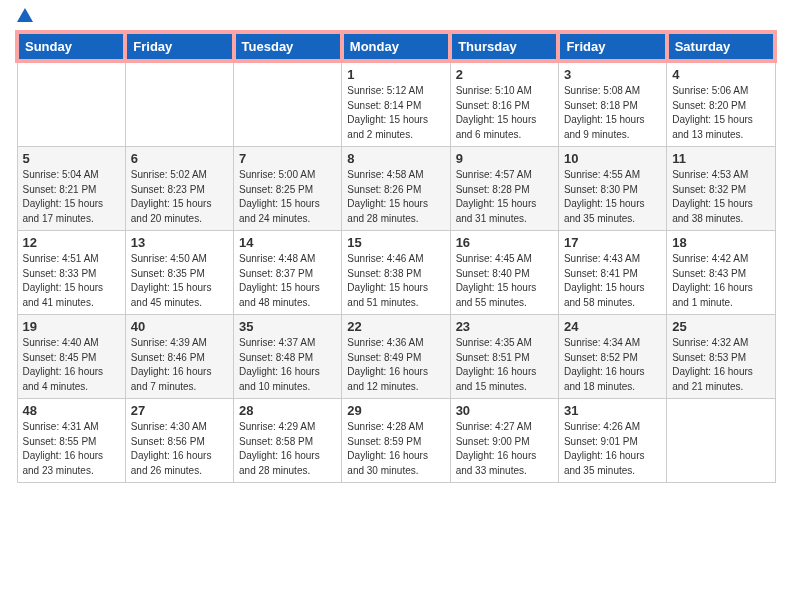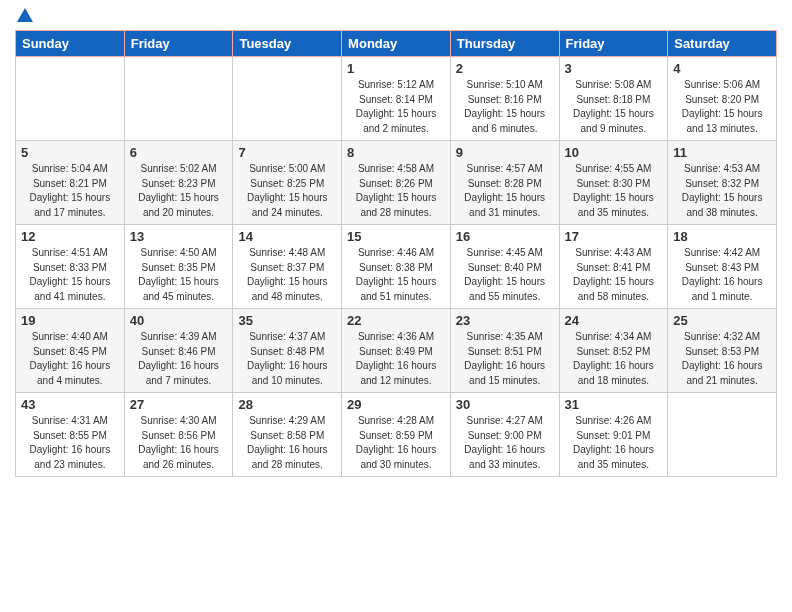--- a/index.html
+++ b/index.html
@@ -66,21 +66,21 @@
       border-collapse: collapse;
       table-layout: fixed;
     }
     .calendar th {
       background-color: #1565c0;
       color: #fff;
       text-align: left;
       padding: 5px 6px;
       font-size: 13px;
       font-weight: bold;
-      border: 1px solid #fca5a5;
+      border: 4px solid #fca5a5;
     }
     .calendar td {
       vertical-align: top;
       padding: 4px 5px;
       border: 1px solid #ccc;
       font-size: 10.5px;
       color: #333;
       height: 78px;
     }
     .calendar tr:nth-child(even) td {
@@ -96,21 +96,20 @@
     .day-number {
       font-size: 13px;
       font-weight: bold;
       display: block;
       margin-bottom: 2px;
     }
     .day-info {
       font-size: 10px;
       line-height: 1.45;
       color: #333;
-      text-align: center;
     }
     .empty-cell {
       background-color: inherit;
     }
   </style>
 </head>
 <body>
 
 <div class="page">
   <div class="header">
@@ -246,21 +245,21 @@
             <span class="day-number">24</span>
             <div class="day-info">Sunrise: 4:34 AM<br>Sunset: 8:52 PM<br>Daylight: 16 hours and 18 minutes.</div>
           </td>
           <td>
             <span class="day-number">25</span>
             <div class="day-info">Sunrise: 4:32 AM<br>Sunset: 8:53 PM<br>Daylight: 16 hours and 21 minutes.</div>
           </td>
         </tr>
         <tr>
           <td>
-            <span class="day-number">43</span>
+            <span class="day-number">48</span>
             <div class="day-info">Sunrise: 4:31 AM<br>Sunset: 8:55 PM<br>Daylight: 16 hours and 23 minutes.</div>
           </td>
           <td>
             <span class="day-number">27</span>
             <div class="day-info">Sunrise: 4:30 AM<br>Sunset: 8:56 PM<br>Daylight: 16 hours and 26 minutes.</div>
           </td>
           <td>
             <span class="day-number">28</span>
             <div class="day-info">Sunrise: 4:29 AM<br>Sunset: 8:58 PM<br>Daylight: 16 hours and 28 minutes.</div>
           </td>

